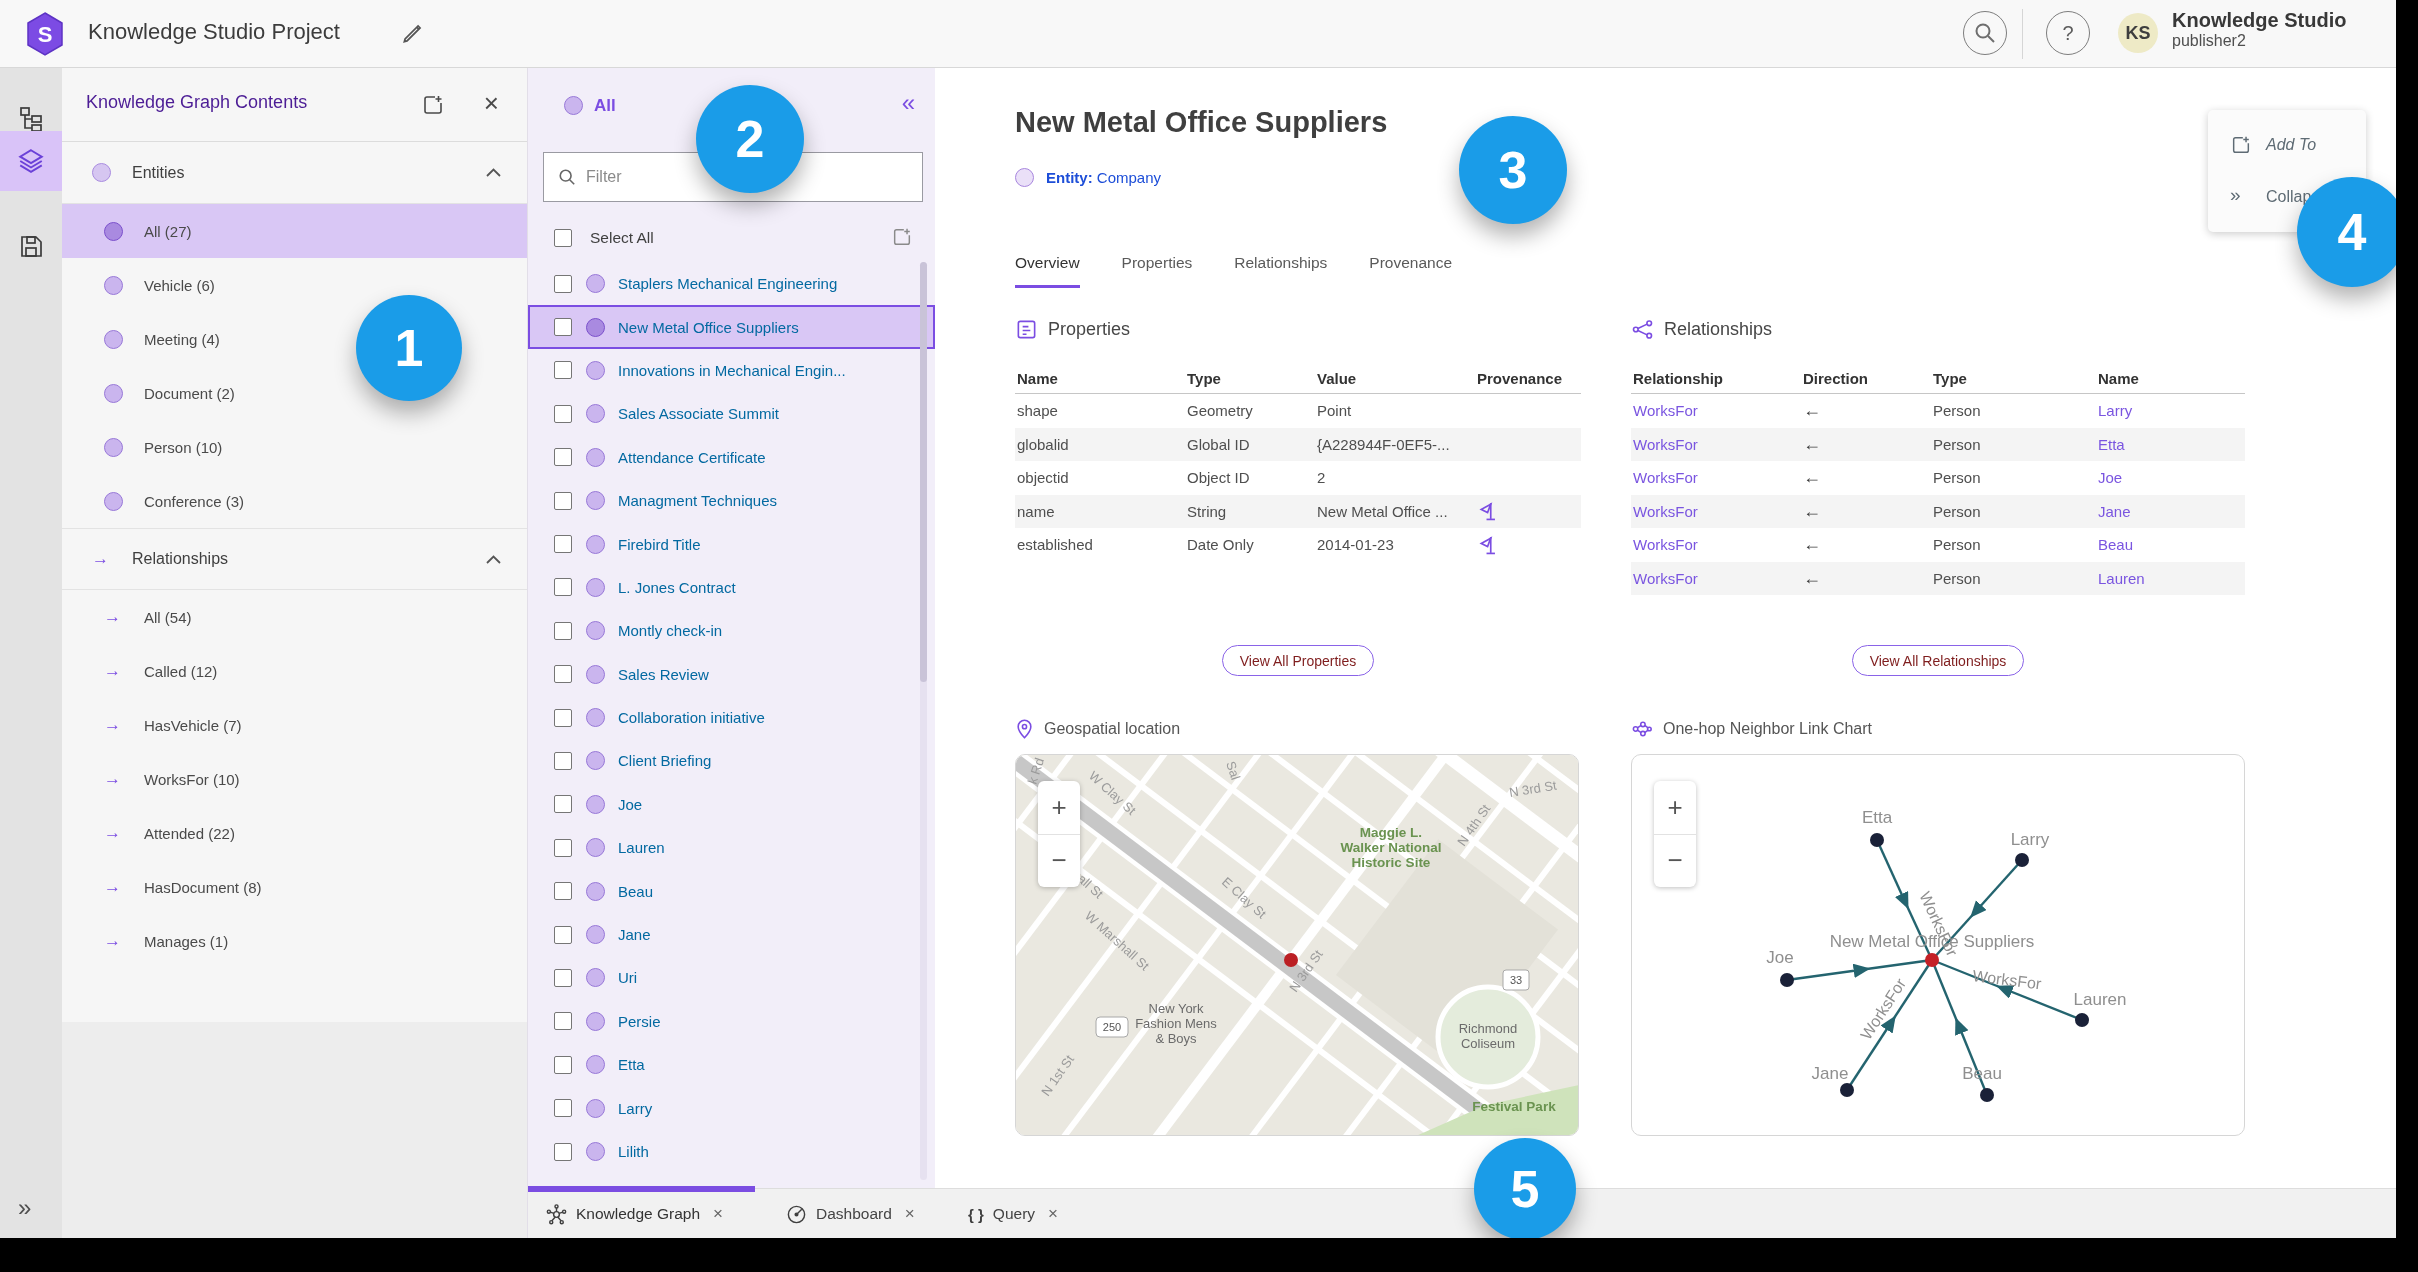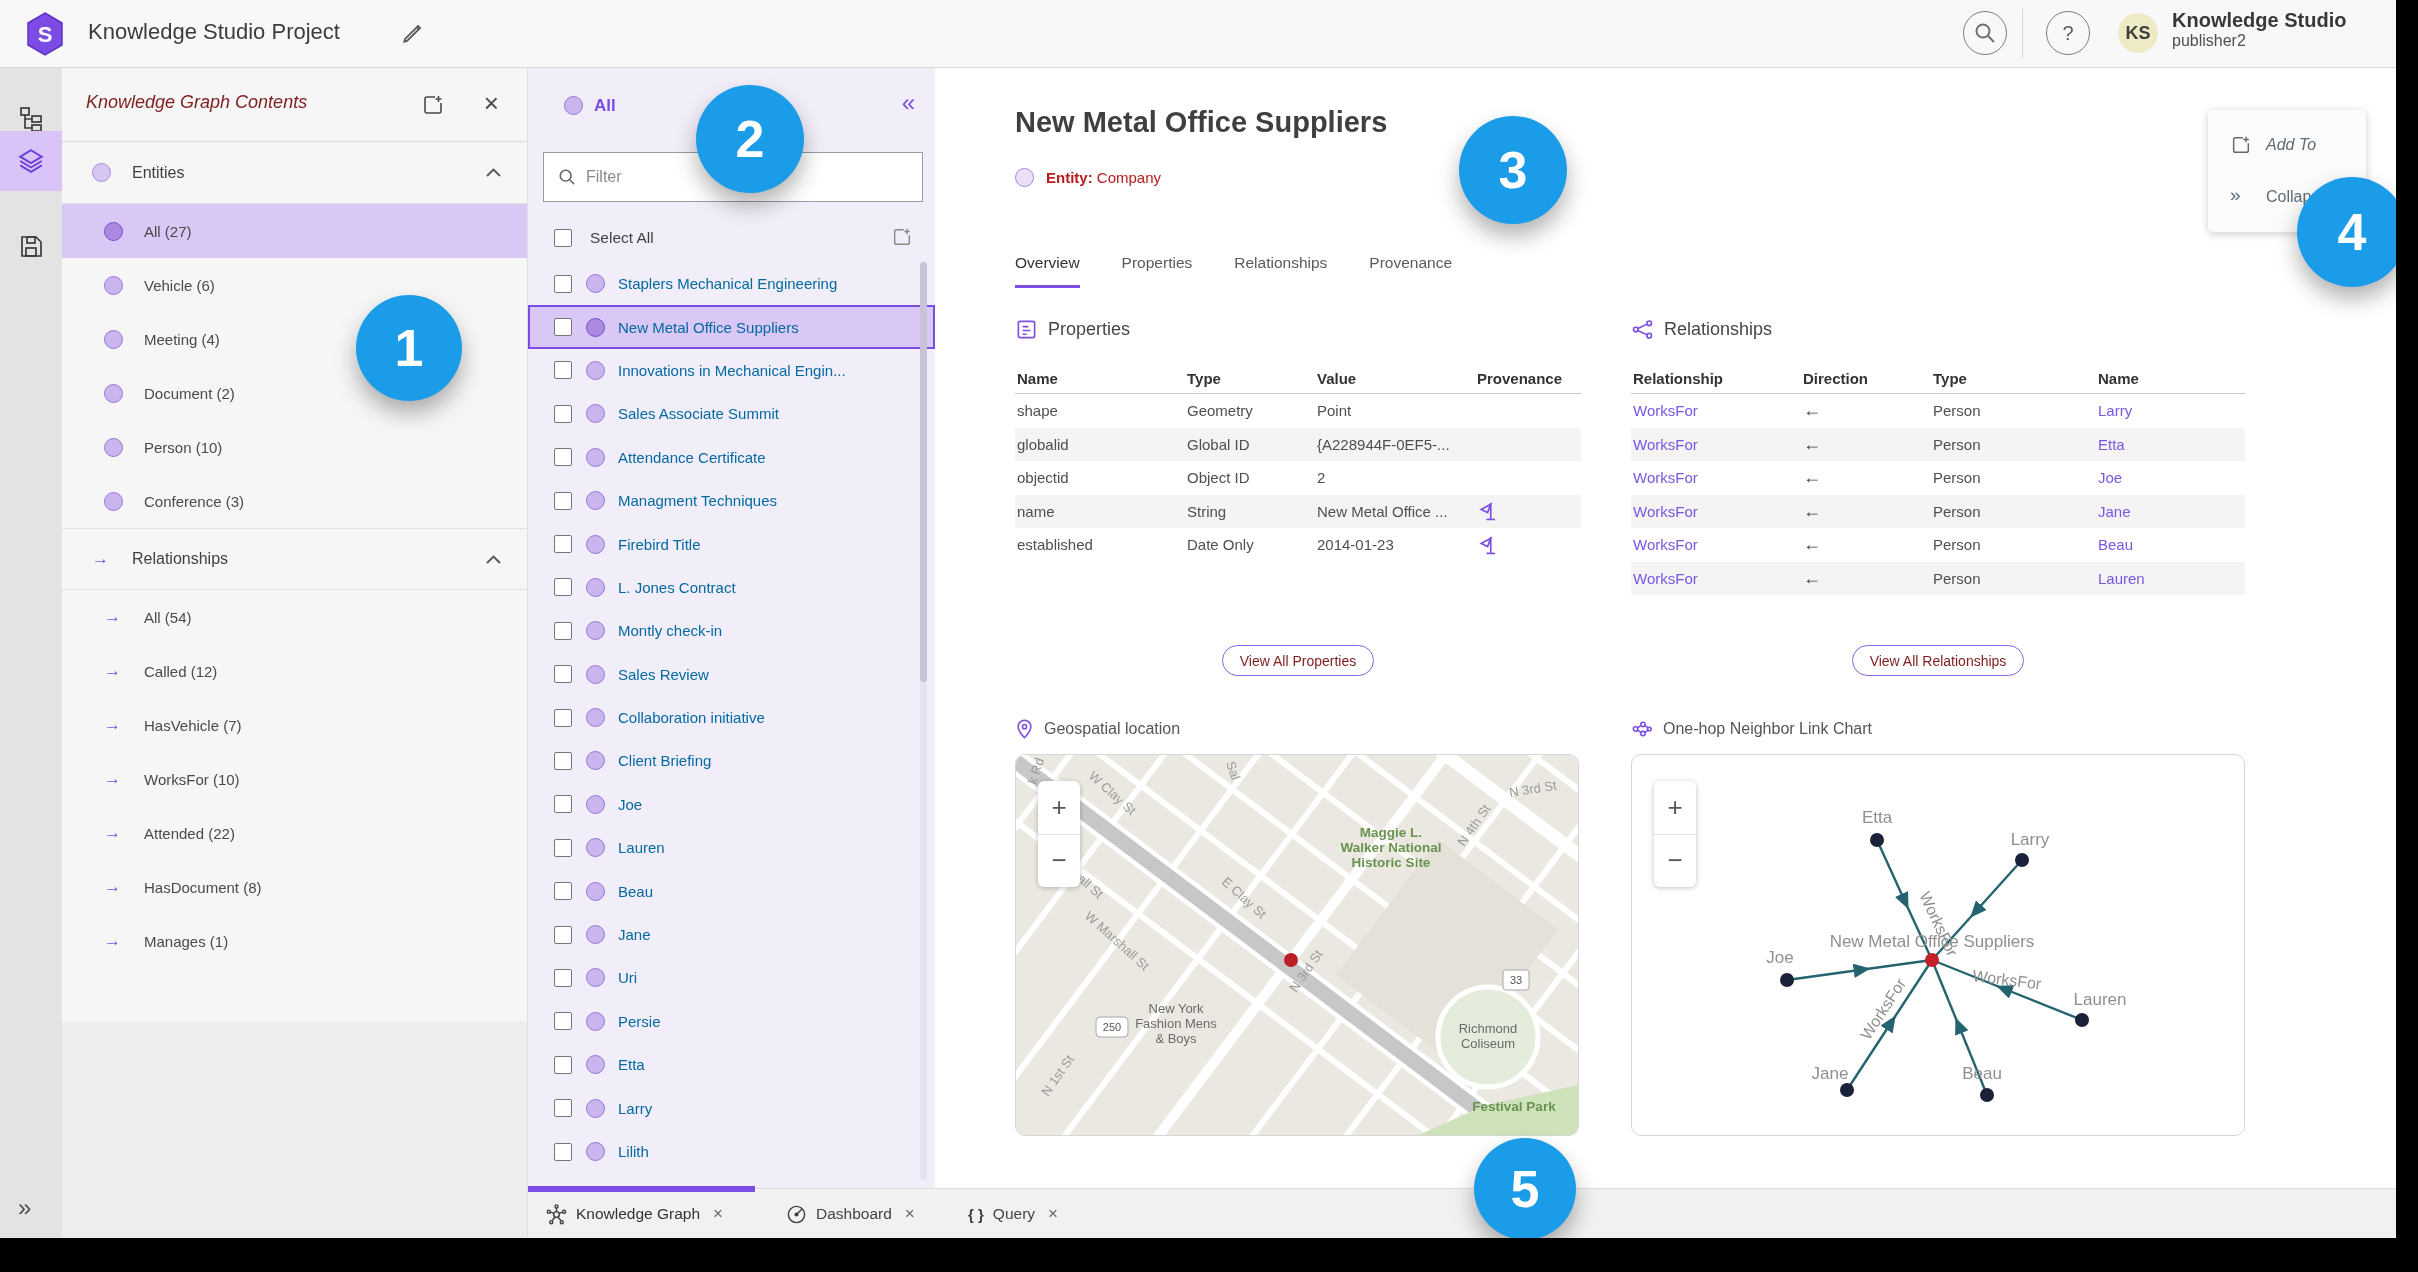--- a/index.html
+++ b/index.html
@@ -24,21 +24,21 @@
   
   .rail { position:absolute; left:0; top:68px; width:62px; height:1170px; background:#e3e3e3; }
   .rail-btn { position:absolute; left:0; width:62px; height:60px; display:flex; align-items:center; justify-content:center; }
   .rail-btn.active { background:#d9c3f8; }
   .rail-expand { position:absolute; left:18px; top:1126px; font-size:24px; color:#4f4f4f; cursor:pointer; }
 
   
   .sidebar { position:absolute; left:62px; top:68px; width:466px; height:954px; background:#f6f6f6; border-right:1px solid #e2dee8; }
   .sidebar-rest { position:absolute; left:62px; top:1022px; width:466px; height:216px; background:#ededed; border-right:1px solid #e2dee8; }
   .sb-header { position:relative; height:74px; border-bottom:1px solid #dcdcdc; }
-  .sb-title { position:absolute; left:24px; top:24px; font-size:18px; color:#7f1d1d;font-style:italic; }
+  .sb-title { position:absolute; left:24px; top:24px; font-size:18px; color:#4c1d95; }
   .sb-addbox { position:absolute; right:82px; top:25px; cursor:pointer; }
   .sb-close { position:absolute; right:28px; top:20px; font-size:26px; color:#4a4a4a; cursor:pointer; }
   .section-row { position:relative; height:62px; border-bottom:1px solid #e3e3e3; display:flex; align-items:center; }
   .section-row.reltop { border-top:1px solid #e3e3e3; }
   .section-row .s-label { margin-left:70px; font-size:16px; color:#3f3f3f; }
   .section-row .chev { position:absolute; right:26px; top:26px; }
   .dot { width:19px; height:19px; border-radius:50%; background:#cab5ee; border:1.5px solid #9878d8; }
   .dot.header-dot { position:absolute; left:30px; background:#d6c6f1; border-color:#a98ce0; }
   .side-item { position:relative; height:54px; display:flex; align-items:center; font-size:15px; color:#4a4a4a; cursor:pointer; }
   .side-item .dot { position:absolute; left:42px; }
@@ -70,21 +70,21 @@
   .ent-item.sel { background:#d9c7f5; box-shadow:inset 0 0 0 2px #7b4de2; }
   .ent-item.sel .dot { background:#a98ae0; border-color:#7b50cc; }
   .lp-scroll { position:absolute; right:8px; top:194px; width:7px; height:918px; background:#e6e1f0; border-radius:4px; }
   .lp-thumb { width:7px; height:420px; background:#c9c3d8; border-radius:4px; cursor:pointer; }
 
   
   .main { position:absolute; left:935px; top:68px; width:1461px; height:1120px; background:#fff; }
   .d-title { position:absolute; left:80px; top:38px; font-size:29px; font-weight:700; color:#3f3f3f; }
   .d-entity { position:absolute; left:80px; top:100px; display:flex; align-items:center; }
   .d-entity .dot { background:#eae0f8; border-color:#a886de; }
-  .d-entity .etxt { margin-left:12px; font-size:15px; color:#b91c1c; }
+  .d-entity .etxt { margin-left:12px; font-size:15px; color:#1d4ed8; }
   .d-entity .etxt b { font-weight:700; }
   .d-tabs { position:absolute; left:80px; top:186px; display:flex; gap:42px; }
   .d-tab { font-size:15.5px; color:#5a5a5a; padding-bottom:13px; cursor:pointer; }
   .d-tab.active { color:#333; border-bottom:3px solid #7b4de2; }
   .sec-head { position:absolute; display:flex; align-items:center; gap:10px; font-size:18px; color:#474747; }
   .sec-head.small { font-size:16px; color:#555; }
 
   .gtable { position:absolute; }
   .gt-head { display:grid; align-items:center; height:30px; border-bottom:1px solid #c6c6c6; font-size:15px; font-weight:700; color:#333; }
   .gt-row { display:grid; align-items:center; height:33.5px; font-size:15px; color:#4f4f4f; }

